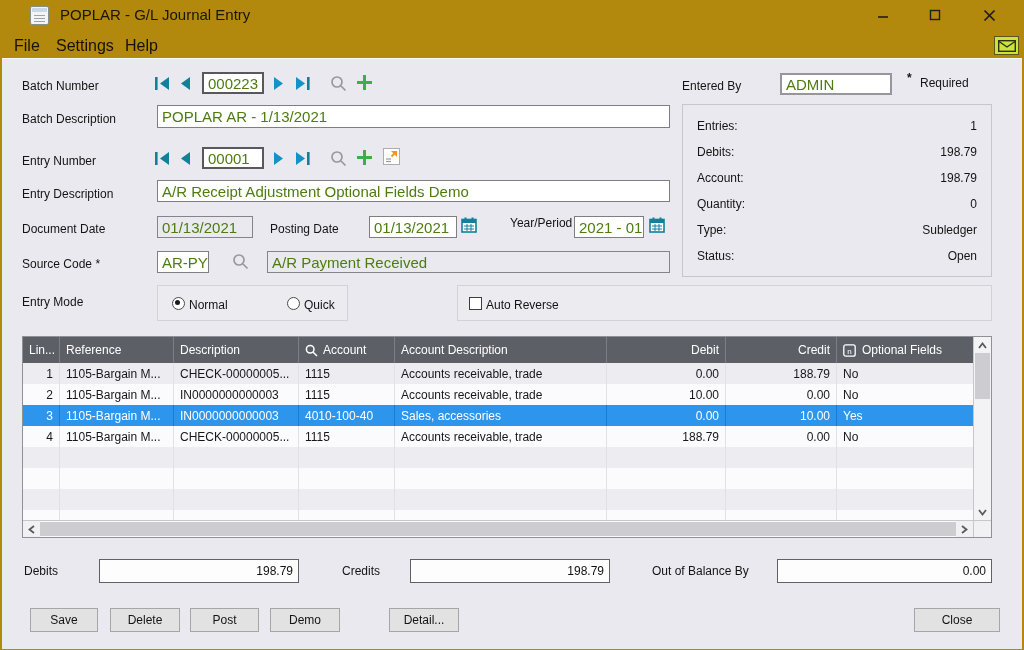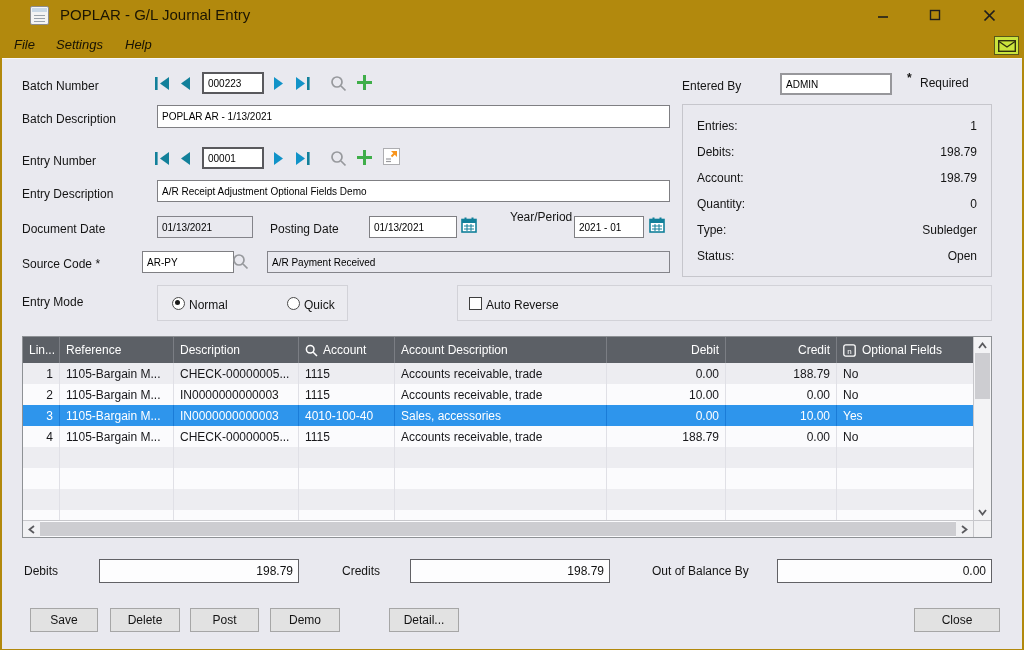--- a/index.html
+++ b/index.html
@@ -5,26 +5,26 @@
   html,body{margin:0;padding:0;background:#CFCFCF;font-family:"Liberation Sans",sans-serif;}
   .window{position:relative;width:1024px;height:650px;background:#B2890D;box-sizing:border-box;overflow:hidden;}
   
   .titlebar{position:absolute;left:0;top:0;width:100%;height:30px;}
   .app-icon{position:absolute;left:30px;top:6px;width:19px;height:19px;background:#F4F4F4;border:1px solid #8C8C8C;border-radius:2px;box-sizing:border-box;}
   .app-icon .band{position:absolute;left:1px;top:1px;right:1px;height:4px;background:#C9D8E6;}
   .app-icon .ln{position:absolute;left:3px;right:3px;height:1px;background:#9AA2AA;}
   .title-text{position:absolute;left:60px;top:6px;font-size:15px;color:#1B1503;white-space:nowrap;}
   .wctl{position:absolute;top:3px;width:34px;height:24px;display:flex;align-items:center;justify-content:center;}
   .wctl-min{left:866px;}.wctl-max{left:918px;}.wctl-close{left:972px;}
-  .menu-item{position:absolute;top:37px;font-size:13px;color:#171204;white-space:nowrap;font-style:italic;}
+  .menu-item{position:absolute;top:37px;font-size:16px;color:#171204;white-space:nowrap;}
   .mail-btn{position:absolute;left:994px;top:36px;width:25px;height:19px;background:#CBE43C;border:1px solid #59581A;box-sizing:border-box;display:flex;align-items:center;justify-content:center;}
   
   .content{position:absolute;left:2px;top:58px;width:1020px;height:590px;background:#E9E9EF;border-top:1px solid #F7F7F9;}
   .lbl{position:absolute;font-size:12px;color:#141414;white-space:nowrap;}
-  .inp{position:absolute;height:22px;background:#FFFFFF;border:1px solid #7F7F83;box-sizing:border-box;font-size:10px;color:#000000;display:flex;align-items:center;padding:8px 4px;white-space:nowrap;overflow:hidden;}
+  .inp{position:absolute;height:22px;background:#FFFFFF;border:1px solid #7F7F83;box-sizing:border-box;font-size:15px;color:#4d7c0f;display:flex;align-items:center;padding:8px 4px;white-space:nowrap;overflow:hidden;}
   .inp.thick{border:2px solid #59595D;}
   .inp.ro{background:#E9E9EF;border-color:#84848A;}
   .right{justify-content:flex-end;}
   .icon-btn{position:absolute;display:flex;align-items:center;justify-content:center;}
   
   .stats{position:absolute;left:680px;top:45px;width:310px;height:173px;border:1px solid #C6C6CC;box-sizing:border-box;}
   .stat-row{position:absolute;left:14px;right:14px;height:14px;font-size:12px;color:#141414;}
   .stat-row .sv{position:absolute;right:0;top:0;}
   
   .groupbox{position:absolute;height:36px;border:1px solid #D2D2D8;background:#EBEBF0;box-sizing:border-box;}
@@ -211,37 +211,37 @@
           <rect x="1" y="2.5" width="14" height="12.5" fill="#FFFFFF" stroke="#12809A" stroke-width="1.6"></rect>
           <rect x="1" y="2.5" width="14" height="3.5" fill="#12809A"></rect>
           <rect x="3.5" y="0.5" width="2" height="3.5" fill="#12809A"></rect>
           <rect x="10.5" y="0.5" width="2" height="3.5" fill="#12809A"></rect>
           <line x1="3" y1="9" x2="13" y2="9" stroke="#12809A" stroke-width="1"></line>
           <line x1="3" y1="12" x2="13" y2="12" stroke="#12809A" stroke-width="1"></line>
           <line x1="6" y1="7" x2="6" y2="14" stroke="#12809A" stroke-width="1"></line>
           <line x1="10" y1="7" x2="10" y2="14" stroke="#12809A" stroke-width="1"></line>
         </svg>
     </div>
-    <div class="lbl" style="left:508px;top:151px;">Year/Period</div>
+    <div class="lbl" style="left:508px;top:157px;">Year/Period</div>
     <div class="inp" style="left:572px;top:157px;width:70px;">2021 - 01</div>
     <div class="icon-btn" style="left:647px;top:158px;">
       <svg width="16" height="16">
           <rect x="1" y="2.5" width="14" height="12.5" fill="#FFFFFF" stroke="#12809A" stroke-width="1.6"></rect>
           <rect x="1" y="2.5" width="14" height="3.5" fill="#12809A"></rect>
           <rect x="3.5" y="0.5" width="2" height="3.5" fill="#12809A"></rect>
           <rect x="10.5" y="0.5" width="2" height="3.5" fill="#12809A"></rect>
           <line x1="3" y1="9" x2="13" y2="9" stroke="#12809A" stroke-width="1"></line>
           <line x1="3" y1="12" x2="13" y2="12" stroke="#12809A" stroke-width="1"></line>
           <line x1="6" y1="7" x2="6" y2="14" stroke="#12809A" stroke-width="1"></line>
           <line x1="10" y1="7" x2="10" y2="14" stroke="#12809A" stroke-width="1"></line>
         </svg>
     </div>
 
     <div class="lbl" style="left:20px;top:198px;">Source Code *</div>
-    <div class="inp" style="left:140px;top:192px;width:92px;">AR-PY</div>
+    <div class="inp" style="left:155px;top:192px;width:52px;">AR-PY</div>
     <div class="icon-btn" style="left:230px;top:194px;">
       <svg width="17" height="17">
           <circle cx="7" cy="7" r="5" fill="none" stroke="#97999D" stroke-width="1.7"></circle>
           <line x1="11" y1="11" x2="15.5" y2="15.5" stroke="#97999D" stroke-width="1.7"></line>
         </svg>
     </div>
     <div class="inp ro" style="left:265px;top:192px;width:403px;">A/R Payment Received</div>
 
     <div class="lbl" style="left:20px;top:236px;">Entry Mode</div>
     <div class="groupbox" style="left:155px;top:226px;width:191px;">

